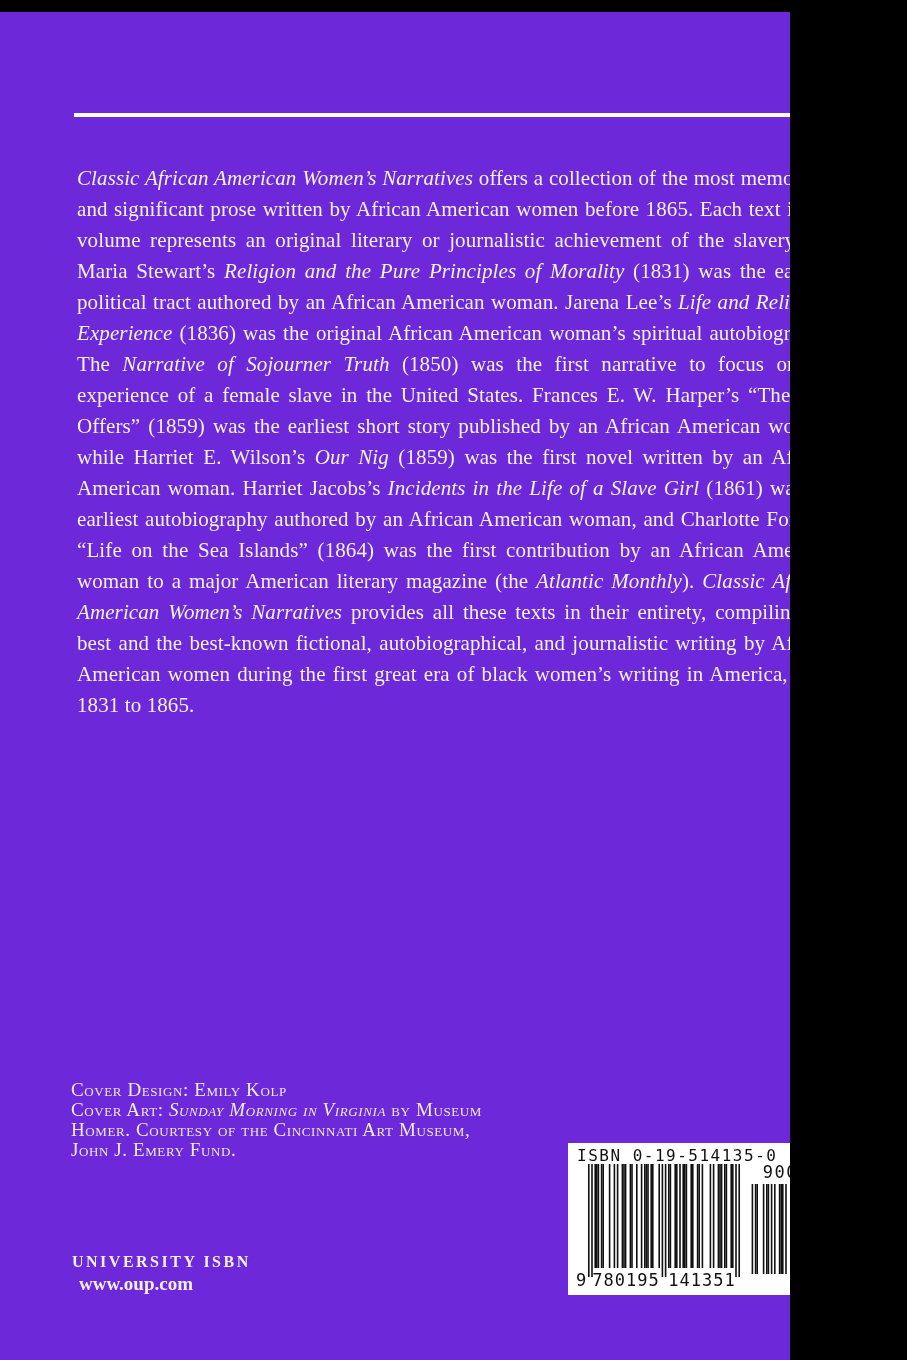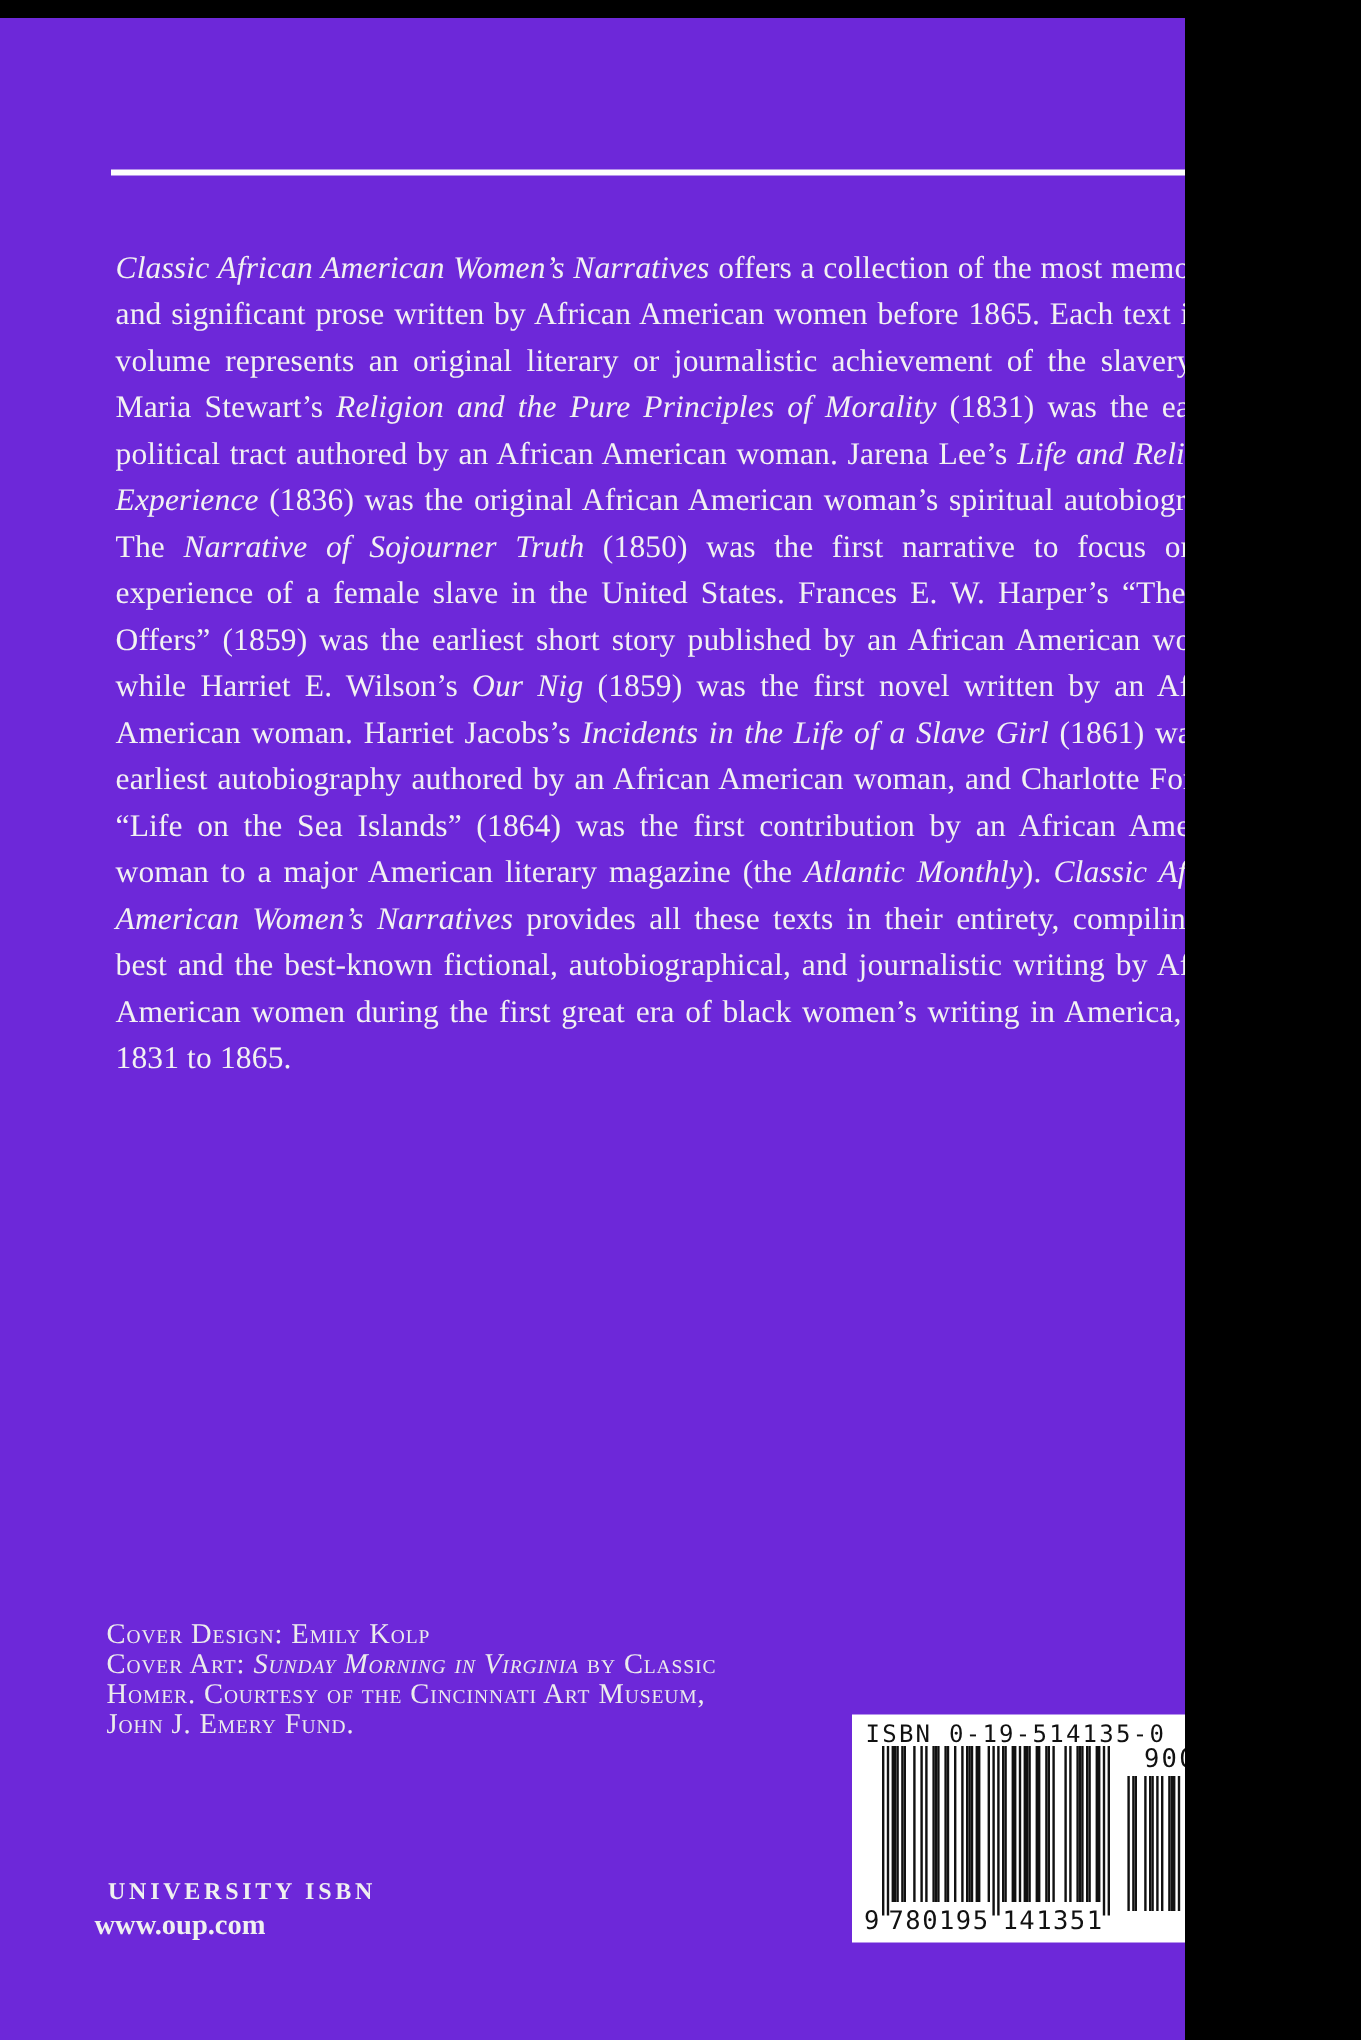--- a/index.html
+++ b/index.html
@@ -62,21 +62,21 @@
     position: absolute;
     left: 72px; top: 1242px;
     font-size: 16px;
     line-height: 1;
     font-weight: bold;
     letter-spacing: 2.5px;
     color: #f0f0f0;
   }
   .website {
     position: absolute;
-    left: 63px; top: 1261px;
+    left: 79px; top: 1261px;
     font-size: 19px;
     line-height: 1.2;
     font-weight: bold;
     color: #f0f0f0;
   }
   .barcode-panel {
     position: absolute;
     left: 568px; top: 1131px;
     width: 264px; height: 152px;
     background: #ffffff;
@@ -106,21 +106,21 @@
 
 <div class="cover">
 
   <div class="rule"></div>
 
   <p class="description"><span class="it">Classic African American Women’s Narratives</span><span> offers a collection of the most memorable and significant prose written by African American women before 1865. Each text in the volume represents an original literary or journalistic achievement of the slavery era. Maria Stewart’s </span><span class="it">Religion and the Pure Principles of Morality</span><span> (1831) was the earliest political tract authored by an African American woman. Jarena Lee’s </span><span class="it">Life and Religious Experience</span><span> (1836) was the original African American woman’s spiritual autobiography. The </span><span class="it">Narrative of Sojourner Truth</span><span> (1850) was the first narrative to focus on the experience of a female slave in the United States. Frances E. W. Harper’s “The Two Offers” (1859) was the earliest short story published by an African American woman, while Harriet E. Wilson’s </span><span class="it">Our Nig</span><span> (1859) was the first novel written by an African American woman. Harriet Jacobs’s </span><span class="it">Incidents in the Life of a Slave Girl</span><span> (1861) was the earliest autobiography authored by an African American woman, and Charlotte Forten’s “Life on the Sea Islands” (1864) was the first contribution by an African American woman to a major American literary magazine (the </span><span class="it">Atlantic Monthly</span><span>). </span><span class="it">Classic African American Women’s Narratives</span><span> provides all these texts in their entirety, compiling the best and the best-known fictional, autobiographical, and journalistic writing by African American women during the first great era of black women’s writing in America, from 1831 to 1865.</span></p>
 
 
   <div class="credits">
     <div><span>Cover Design: Emily Kolp</span></div>
-    <div><span>Cover Art: </span><span class="it">Sunday Morning in Virginia</span><span> by Classic</span></div>
+    <div><span>Cover Art: </span><span class="it">Sunday Morning in Virginia</span><span> by Museum</span></div>
     <div><span>Homer. Courtesy of the Cincinnati Art Museum,</span></div>
     <div><span>John J. Emery Fund.</span></div>
   </div>
 
 
   <div class="univ-press">UNIVERSITY ISBN</div>
 
   <div class="website">www.oup.com</div>
 
   <div class="barcode-panel">

